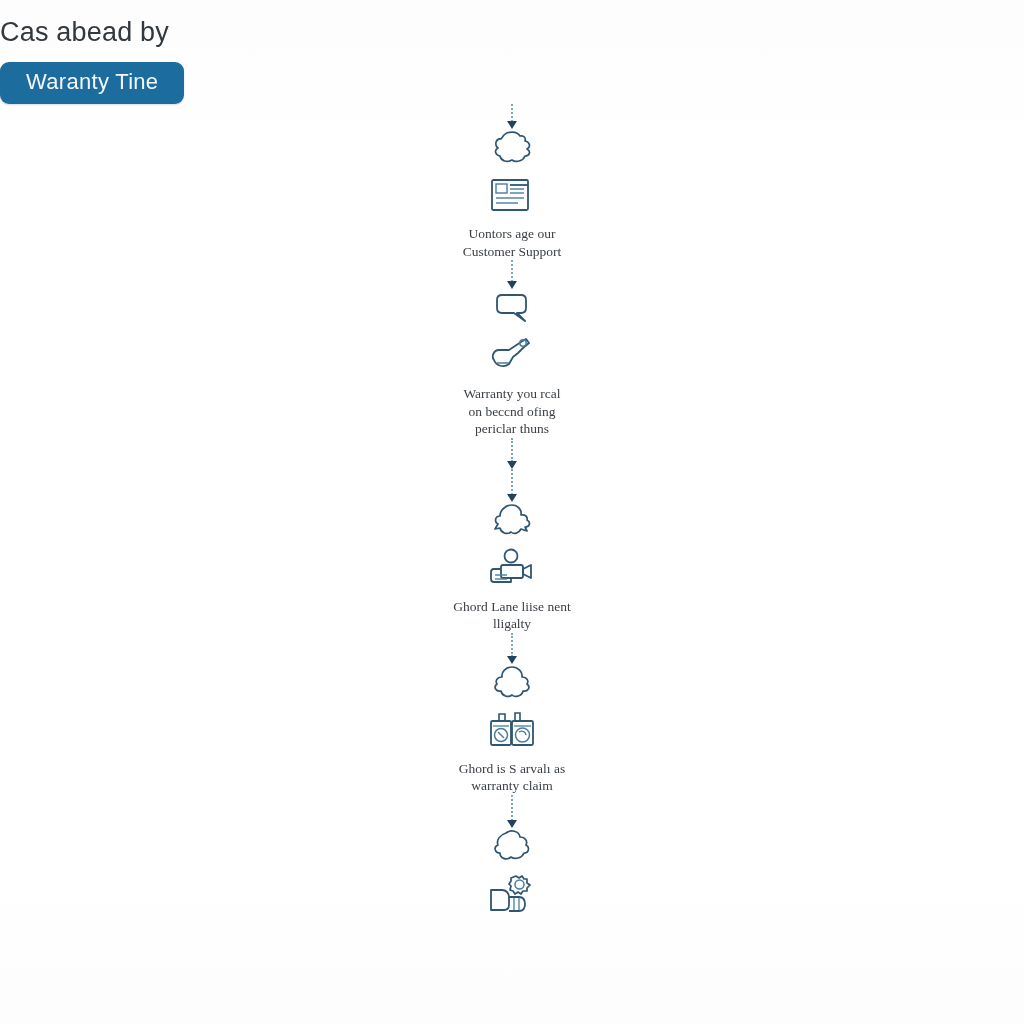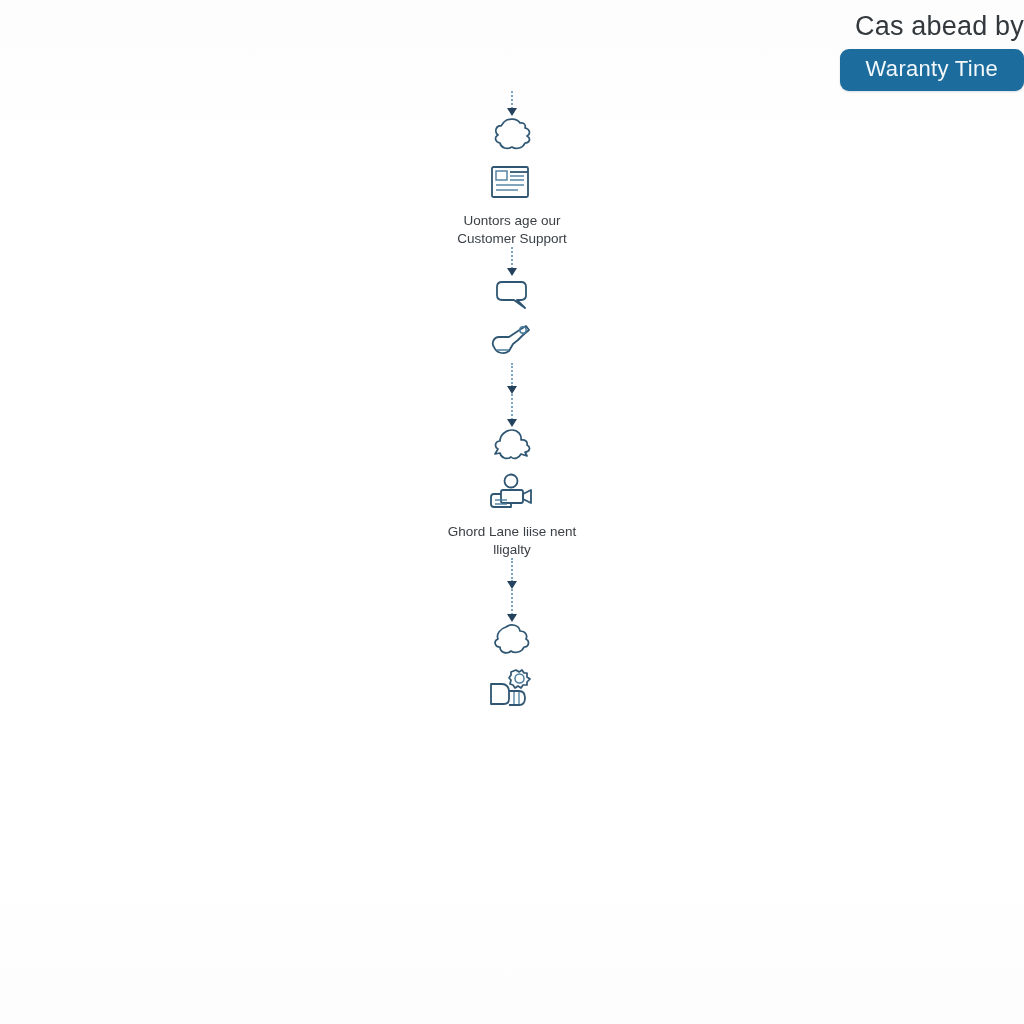--- a/index.html
+++ b/index.html
@@ -22,33 +22,33 @@
     display: flex;
     flex-direction: column;
     align-items: center;
   }
 
   
   .header {
     width: 100%;
     display: flex;
     flex-direction: column;
-    align-items: flex-end;
-    padding-top: 10px;
+    align-items: flex-start;
+    padding-top: 16px;
   }
   .header-title {
     font-size: 27px;
     color: #33383d;
     letter-spacing: 0.2px;
     line-height: 32px;
     text-align: center;
     white-space: nowrap;
   }
   .header-badge {
-    margin-top: 7px;
+    margin-top: 14px;
     background: #1d6c9e;
     color: #f2f8fb;
     font-size: 22px;
     letter-spacing: 0.3px;
     padding: 7px 26px 9px 26px;
     border-radius: 9px;
     box-shadow: 0 1px 2px rgba(20,60,90,0.18);
     white-space: nowrap;
   }
 
@@ -84,20 +84,21 @@
   .connector.c-3 .dots { height: 24px; }
   .connector.c-4 .dots { height: 26px; }
   .connector.c-5 .dots { height: 24px; }
   .connector.c-6 .dots { height: 26px; }
 
   .step {
     display: flex;
     flex-direction: column;
     align-items: center;
     width: 260px;
+    font-family: Liberation Serif, serif;
   }
   .step-blob {
     width: 44px;
     height: 36px;
     display: block;
   }
   .step-icon {
     margin-top: 9px;
     width: 54px;
     height: 42px;
@@ -158,20 +159,23 @@
       <svg class="step-blob" viewBox="0 0 44 36">
         <path d="M12 6 H31 C34 6 36 8 36 11 V19 C36 22 34 24 31 24 H27 L35 32
                  L24 24 H12 C9 24 7 22 7 19 V11 C7 8 9 6 12 6 Z" fill="none" stroke="#2f5672" stroke-width="1.8" stroke-linejoin="round"></path>
       </svg>
       <svg class="step-icon" viewBox="0 0 54 42">
         <path d="M9 26 C6 22 9 16 14 16 L24 16 L30 12 L36 8 L41 5 L44 9 L38 14
                  L33 19 L28 23 L24 30 C19 34 11 32 9 26 Z" fill="none" stroke="#2f5672" stroke-width="1.8" stroke-linejoin="round"></path>
         <line x1="12" y1="29" x2="24" y2="29" stroke="#4a7d9e" stroke-width="1.5"></line>
         <circle cx="38" cy="9" r="3.2" fill="none" stroke="#4a7d9e" stroke-width="1.5"></circle>
       </svg>
+      <div class="step-label">Warranty you rcal
+on beccnd ofing
+periclar thuns</div>
     </div>
 
     <div class="connector c-3">
       <div class="dots"></div>
       <div class="arrow"></div>
     </div>
 
 
     <div class="connector c-4">
       <div class="dots"></div>
@@ -194,20 +198,41 @@
       </svg>
       <div class="step-label">Ghord Lane liise nent
 lligalty</div>
     </div>
 
     <div class="connector c-5">
       <div class="dots"></div>
       <div class="arrow"></div>
     </div>
 
+    <div class="step">
+      <svg class="step-blob" viewBox="0 0 44 36">
+        <path d="M22 3 C28 3 33 8 32 13 C37 13 39 17 37 20 C41 23 38 28 33 27
+                 C32 32 25 34 22 31 C18 34 12 32 11 27 C6 28 3 23 7 20
+                 C5 17 7 13 12 13 C11 8 16 3 22 3 Z" fill="none" stroke="#2f5672" stroke-width="1.7" stroke-linejoin="round"></path>
+      </svg>
+      <svg class="step-icon" viewBox="0 0 54 42">
+        <path d="M14 12 V5 H20 V12" fill="none" stroke="#2f5672" stroke-width="1.6"></path>
+        <path d="M30 12 V4 H35 V12" fill="none" stroke="#2f5672" stroke-width="1.6"></path>
+        <rect x="6" y="12" width="20" height="24" rx="1.5" fill="none" stroke="#2f5672" stroke-width="1.8"></rect>
+        <rect x="27" y="12" width="21" height="24" rx="1.5" fill="none" stroke="#2f5672" stroke-width="1.8"></rect>
+        <circle cx="16" cy="26" r="6.5" fill="none" stroke="#4a7d9e" stroke-width="1.5"></circle>
+        <circle cx="37.5" cy="26" r="7" fill="none" stroke="#4a7d9e" stroke-width="1.5"></circle>
+        <path d="M13 23 L19 29" stroke="#4a7d9e" stroke-width="1.4"></path>
+        <path d="M34 23 C37 21 41 23 41 26" fill="none" stroke="#4a7d9e" stroke-width="1.4"></path>
+        <line x1="8" y1="17" x2="24" y2="17" stroke="#4a7d9e" stroke-width="1.3"></line>
+        <line x1="29" y1="17" x2="46" y2="17" stroke="#4a7d9e" stroke-width="1.3"></line>
+      </svg>
+      <div class="step-label">Ghord is S arvalı as
+warranty claim</div>
+    </div>
 
     <div class="connector c-6">
       <div class="dots"></div>
       <div class="arrow"></div>
     </div>
 
     <div class="step">
       <svg class="step-blob" viewBox="0 0 44 36">
         <path d="M16 5 C21 1 29 3 30 9 C35 9 38 13 36 17 C40 19 39 25 34 25
                  C32 30 25 32 21 29 C16 33 10 30 10 25 C5 25 3 19 8 17

